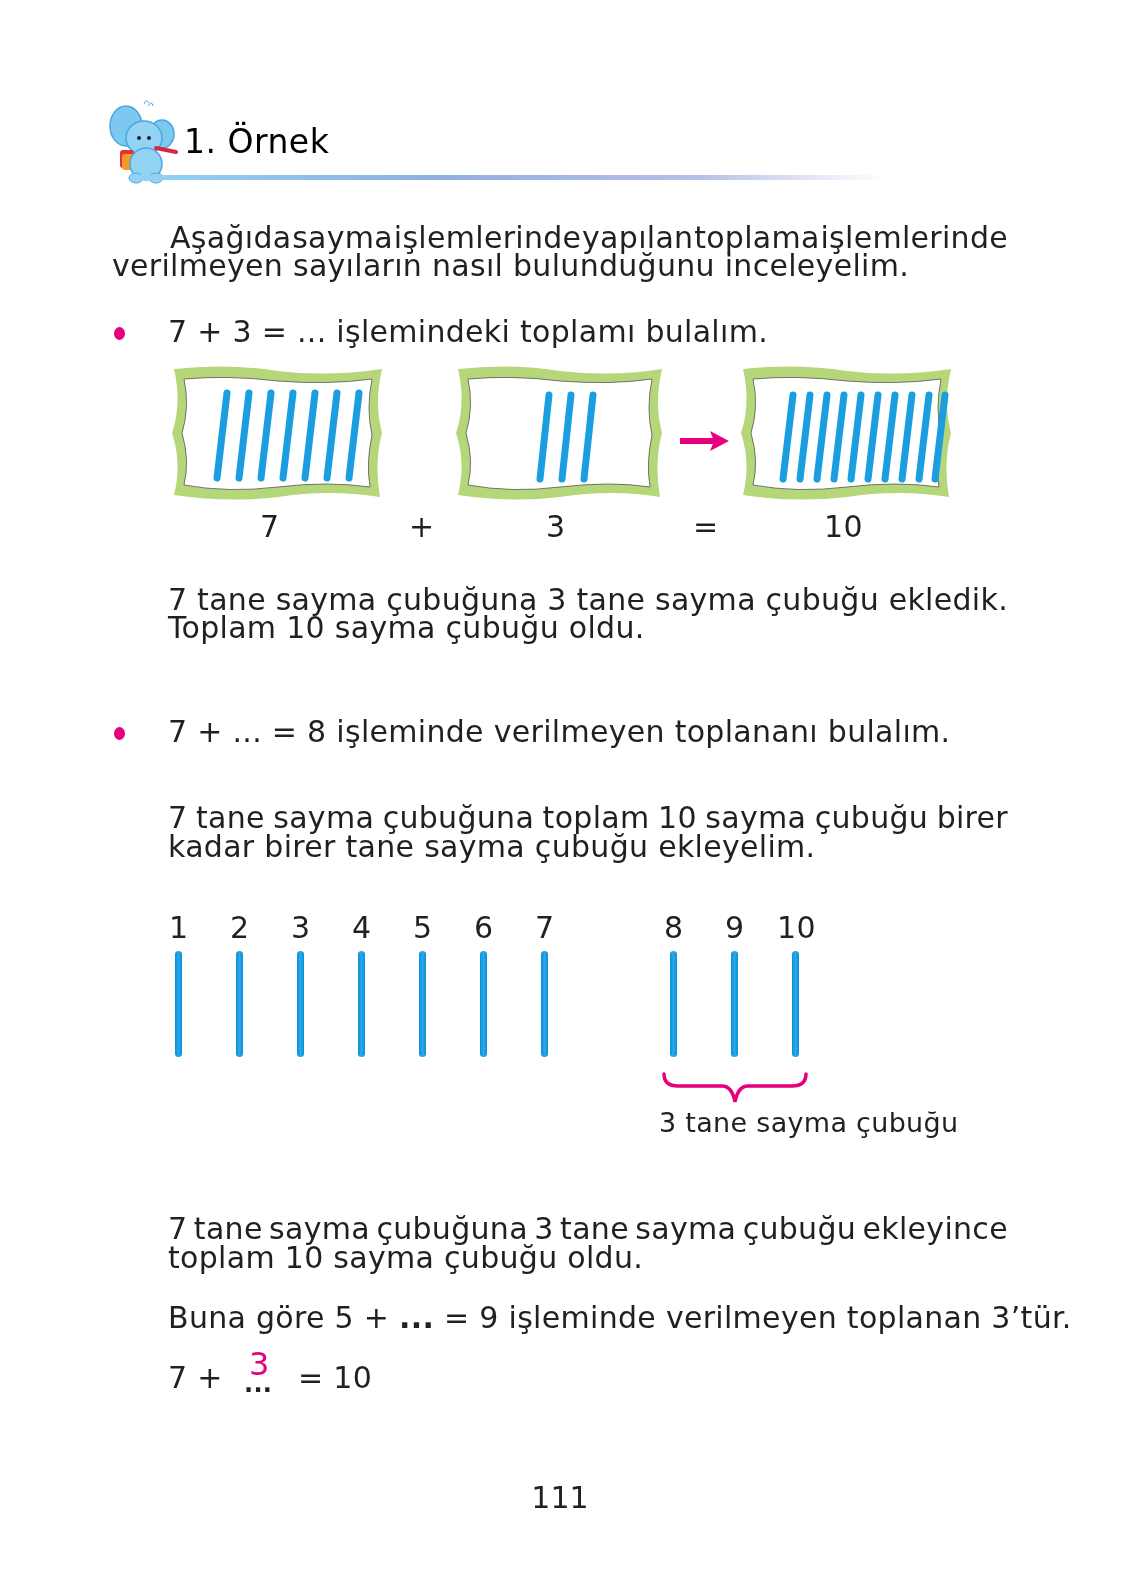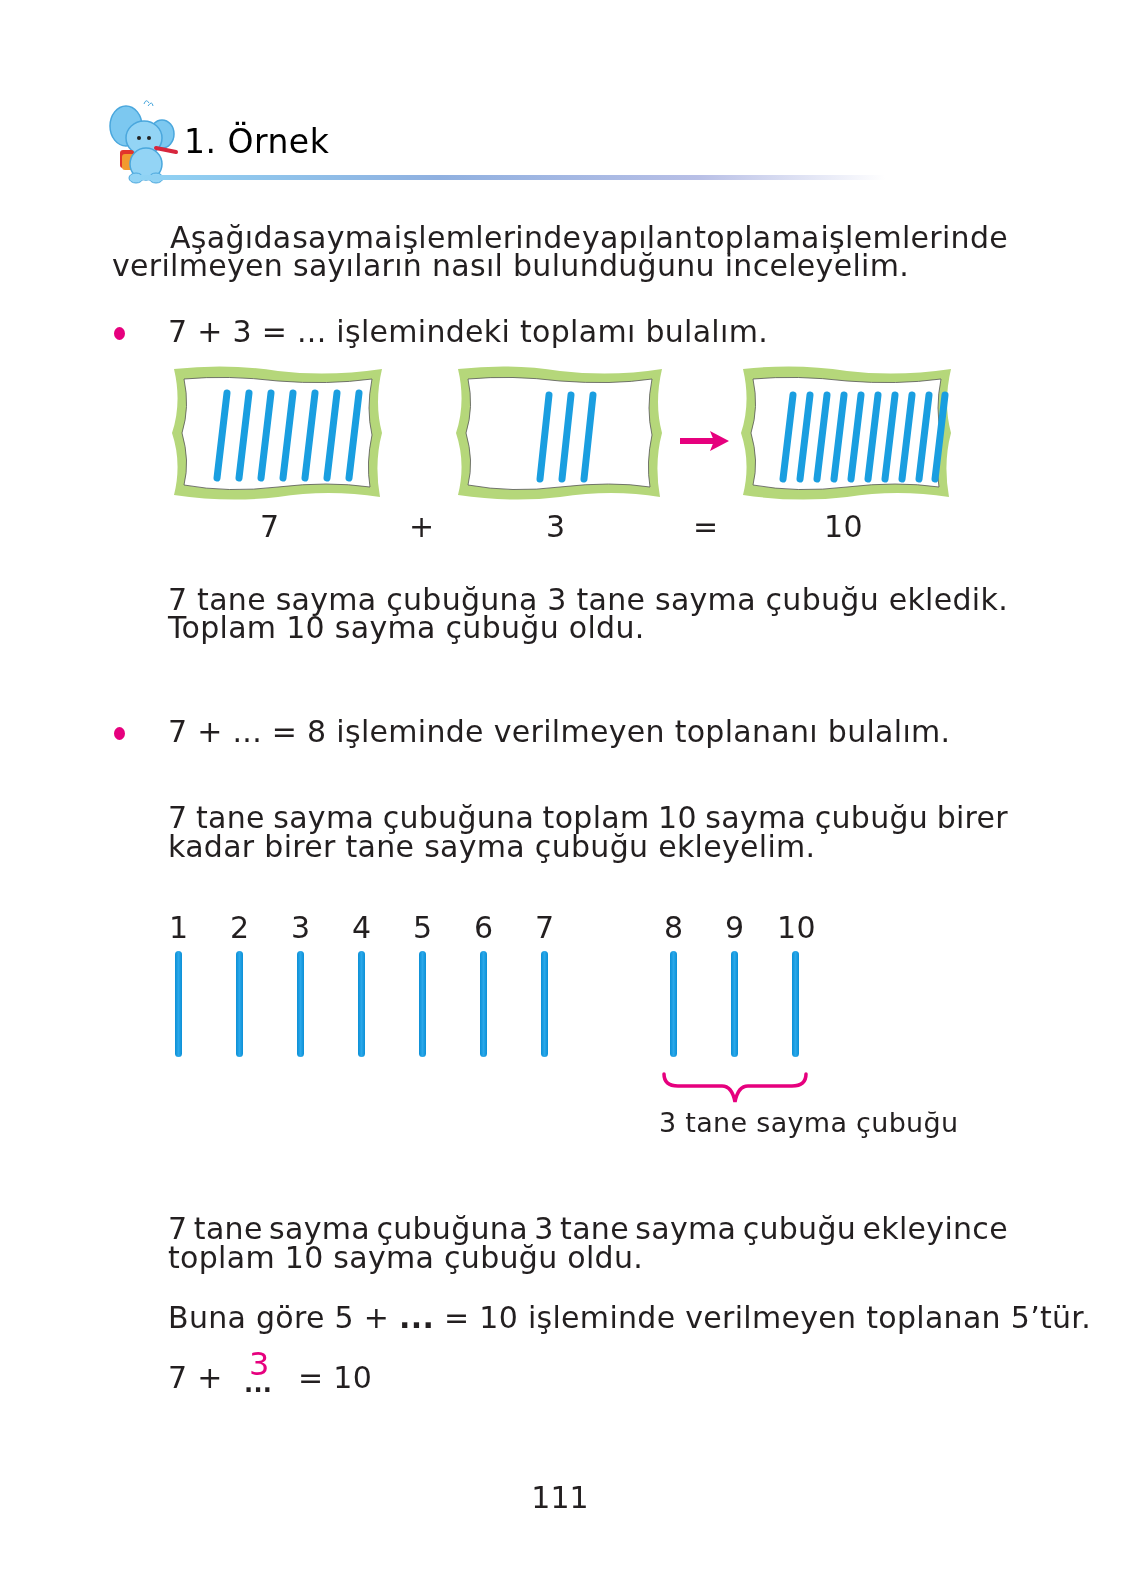--- a/index.html
+++ b/index.html
@@ -176,21 +176,21 @@
   <span>çubuğuna</span>
   <span>3</span>
   <span>tane</span>
   <span>sayma</span>
   <span>çubuğu</span>
   <span>ekleyince</span>
 </div>
 <div class="abs txt" style="left:168px;top:1240px;">toplam 10 sayma çubuğu oldu.</div>
 
 <div class="abs txt" style="left:168px;top:1300px;">
-  <span style="white-space:pre;">Buna göre 5 + </span><b>...</b><span style="white-space:pre;"> = 10 işleminde verilmeyen toplanan 5’tür.</span>
+  <span style="white-space:pre;">Buna göre 5 + </span><b>...</b><span style="white-space:pre;"> = 9 işleminde verilmeyen toplanan 3’tür.</span>
 </div>
 
 <div class="abs txt" style="left:168px;top:1360px;">7 +</div>
 <div class="abs pink" style="left:249px;top:1346px;font-size:32px;line-height:36px;">3</div>
 <div class="abs txt" style="left:244px;top:1366px;font-weight:bold;font-size:24px;">...</div>
 <div class="abs txt" style="left:298px;top:1360px;">= 10</div>
 
 <div class="abs page-num" style="left:510px;top:1450px;margin-top:30px;">111</div>
 
 </body></html>

